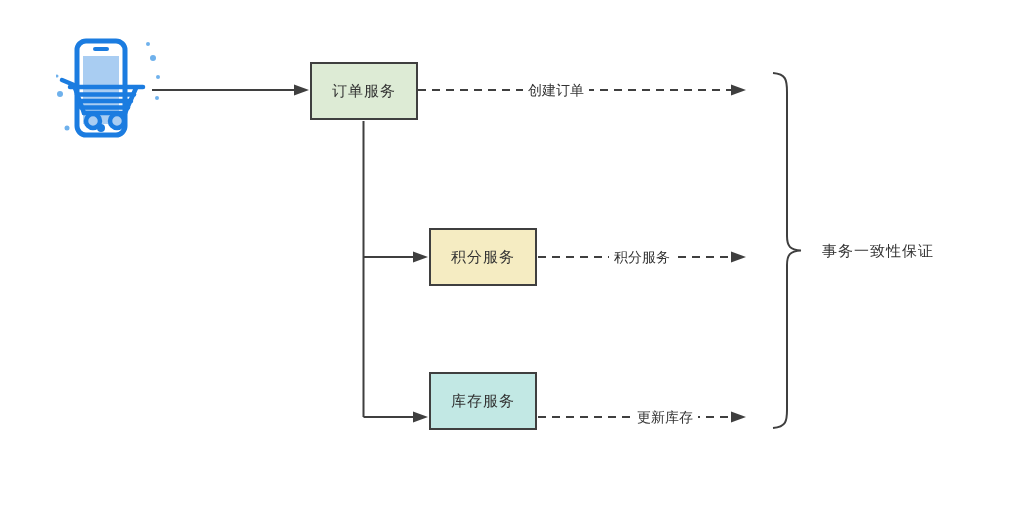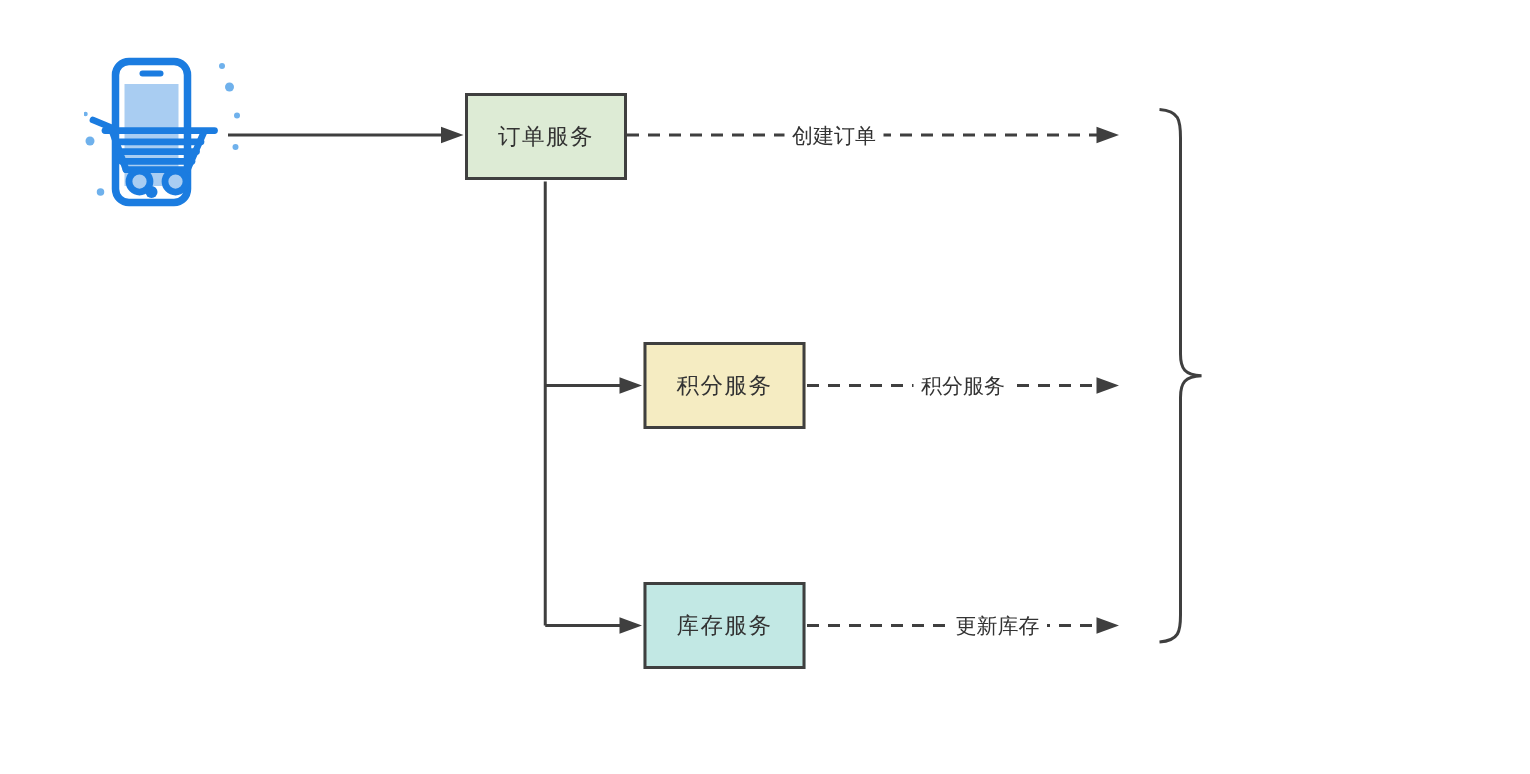--- a/index.html
+++ b/index.html
@@ -36,21 +36,21 @@
   .node {
     position: absolute;
     width: 108px; height: 58px;
     border: 2px solid var(--line);
     display: flex; align-items: center; justify-content: center;
     font-size: 15px;
     letter-spacing: 1px;
   }
   .node.order     { left: 310px; top: 62px;  background: var(--order_fill); }
   .node.points    { left: 429px; top: 228px; background: var(--points_fill); }
-  .node.inventory { left: 429px; top: 388px; background: var(--inventory_fill); }
+  .node.inventory { left: 429px; top: 372px; background: var(--inventory_fill); }
   .edge-label {
     position: absolute;
     transform: translate(-50%, -50%);
     background: #ffffff;
     padding: 0 5px;
     font-size: 14px;
     white-space: nowrap;
   }
   .edge-label.e1 { left: 556px; top: 91px; }
   .edge-label.e2 { left: 642px; top: 258px; }
@@ -148,14 +148,15 @@
     <span>积分服务</span>
   </div>
   <div class="node inventory">
     <span>库存服务</span>
   </div>
 
   <div class="edge-label e1">创建订单</div>
   <div class="edge-label e2">积分服务</div>
   <div class="edge-label e3">更新库存</div>
 
+  <div class="brace-label">事务一致性保证</div>
 
 </div>
 
 </body></html>

